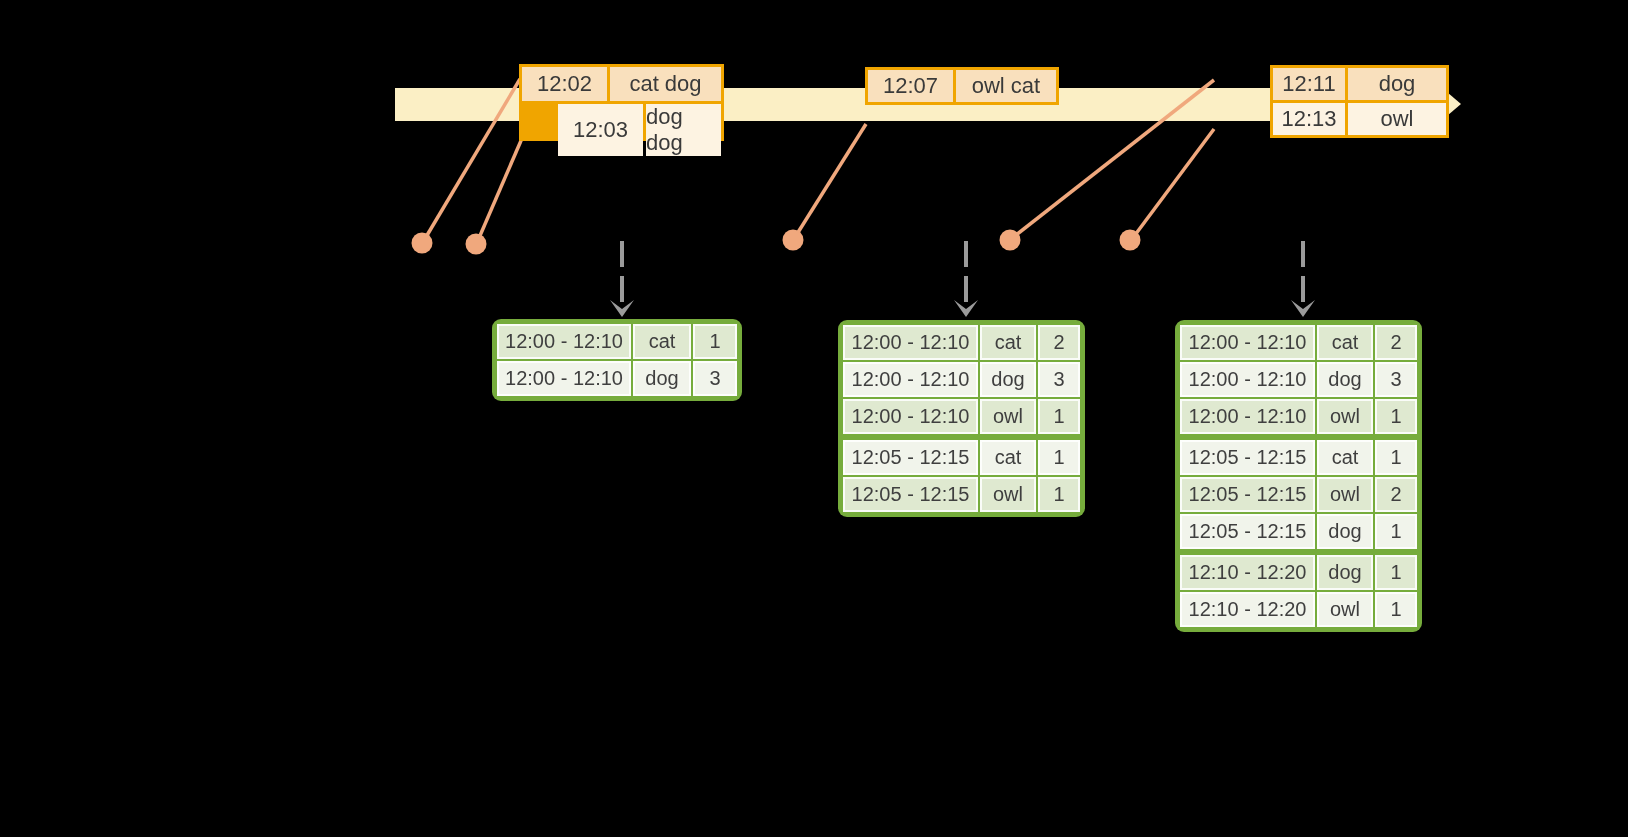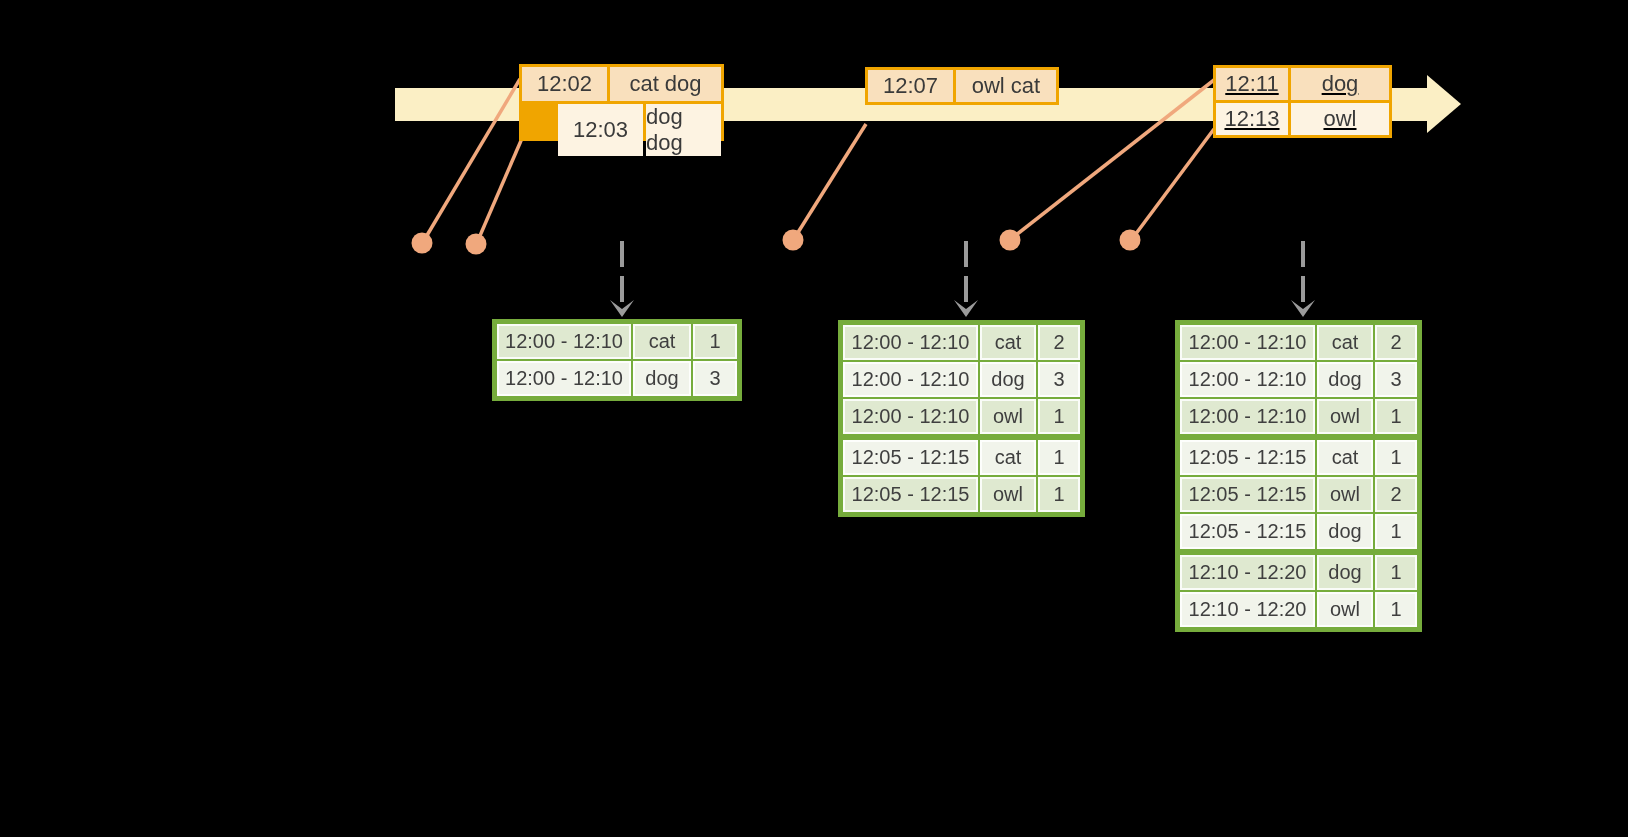--- a/index.html
+++ b/index.html
@@ -27,21 +27,21 @@
     font-size:22px;color:#3a3a3a;
   }
   .efill-dark{background:var(--event-fill-dark,#f9e0bd);}
   .efill-light{background:var(--event-fill-light,#fdf3e2);}
 
   
   .gtable{
     position:absolute;
     background:var(--table-border,#76ac3c);
     padding:5px;
-    display:flex;flex-direction:column;gap:2px;
+    display:flex;flex-direction:column;gap:2px;border-radius:9px;
   }
   .trow{display:grid;gap:2px;height:35px;}
   .trow.cols-1{grid-template-columns:1fr 58px 44px;width:240px;}
   .trow.cols-2{grid-template-columns:1fr 56px 42px;width:237px;}
   .trow.group-start{margin-top:4px;}
   .tcell{
     display:flex;align-items:center;justify-content:center;
     font-size:20px;color:var(--table-text,#3f3f3f);
     box-shadow:inset 0 0 0 2px rgba(255,255,255,.85);
   }
@@ -89,21 +89,21 @@
     </div>
   </div>
 
   <div class="ebox" style="left:865px;top:67px;width:188px;">
     <div class="erow" style="grid-template-columns:85px 1fr;height:32px;">
       <div class="ecell efill-dark">12:07</div>
       <div class="ecell efill-dark">owl cat</div>
     </div>
   </div>
 
-  <div class="ebox" style="left:1213px;top:65px;width:173px;text-decoration:underline;">
+  <div class="ebox" style="left:1270px;top:65px;width:173px;">
     <div class="erow" style="grid-template-columns:72px 1fr;height:32px;">
       <div class="ecell efill-dark">12:11</div>
       <div class="ecell efill-dark">dog</div>
     </div>
     <div class="erow" style="grid-template-columns:72px 1fr;height:32px;text-align:center;">
       <div class="ecell efill-light">12:13</div>
       <div class="ecell efill-light">owl</div>
     </div>
   </div>
 

